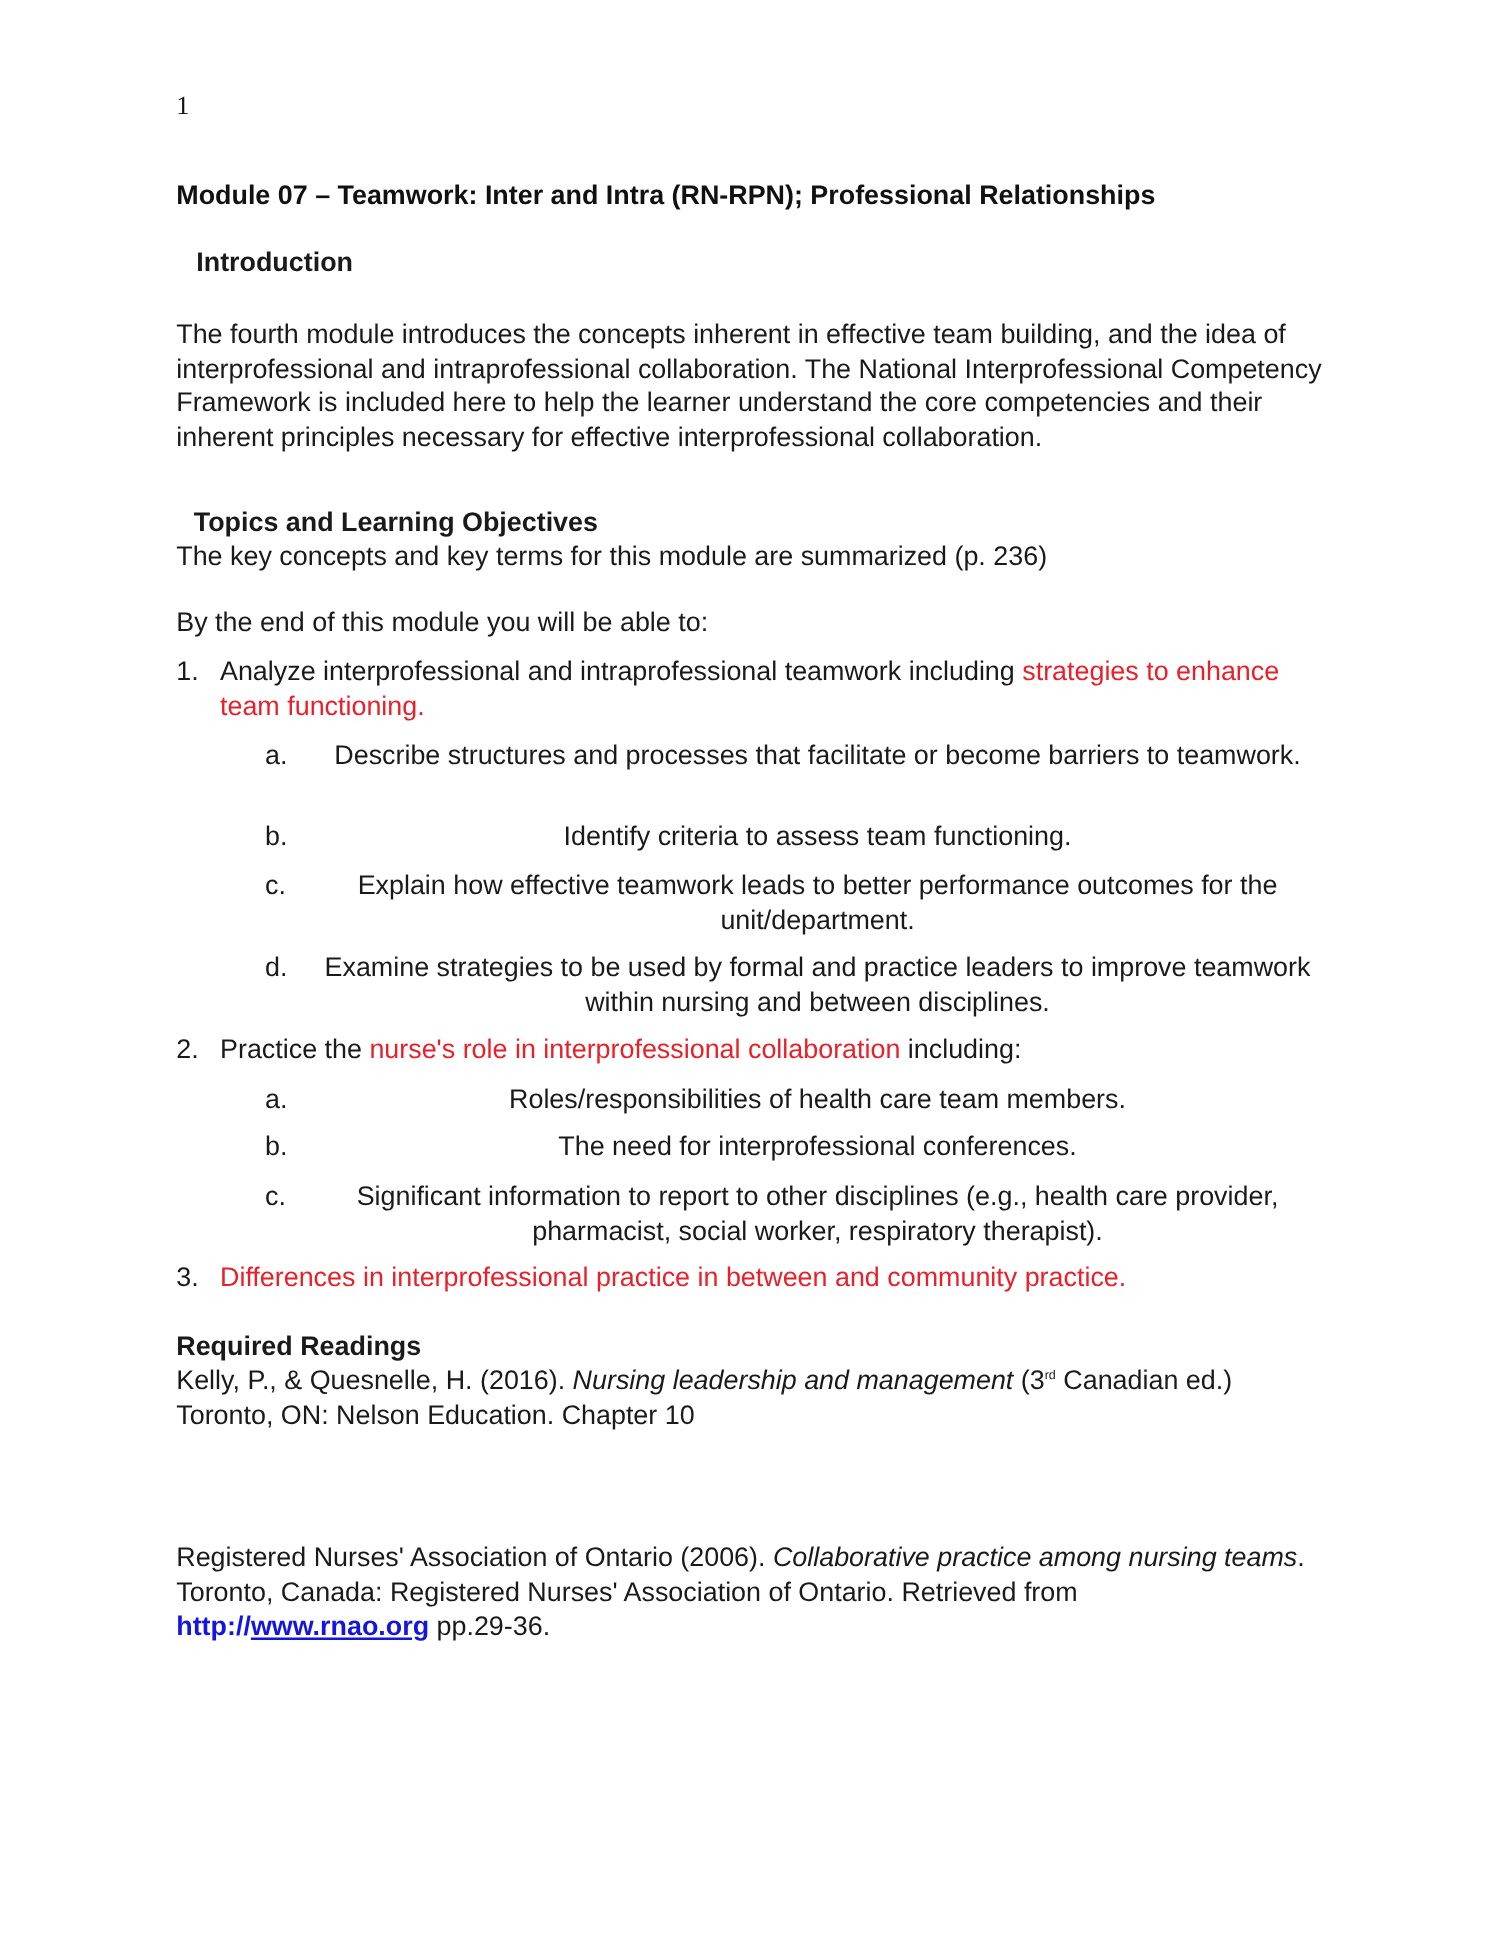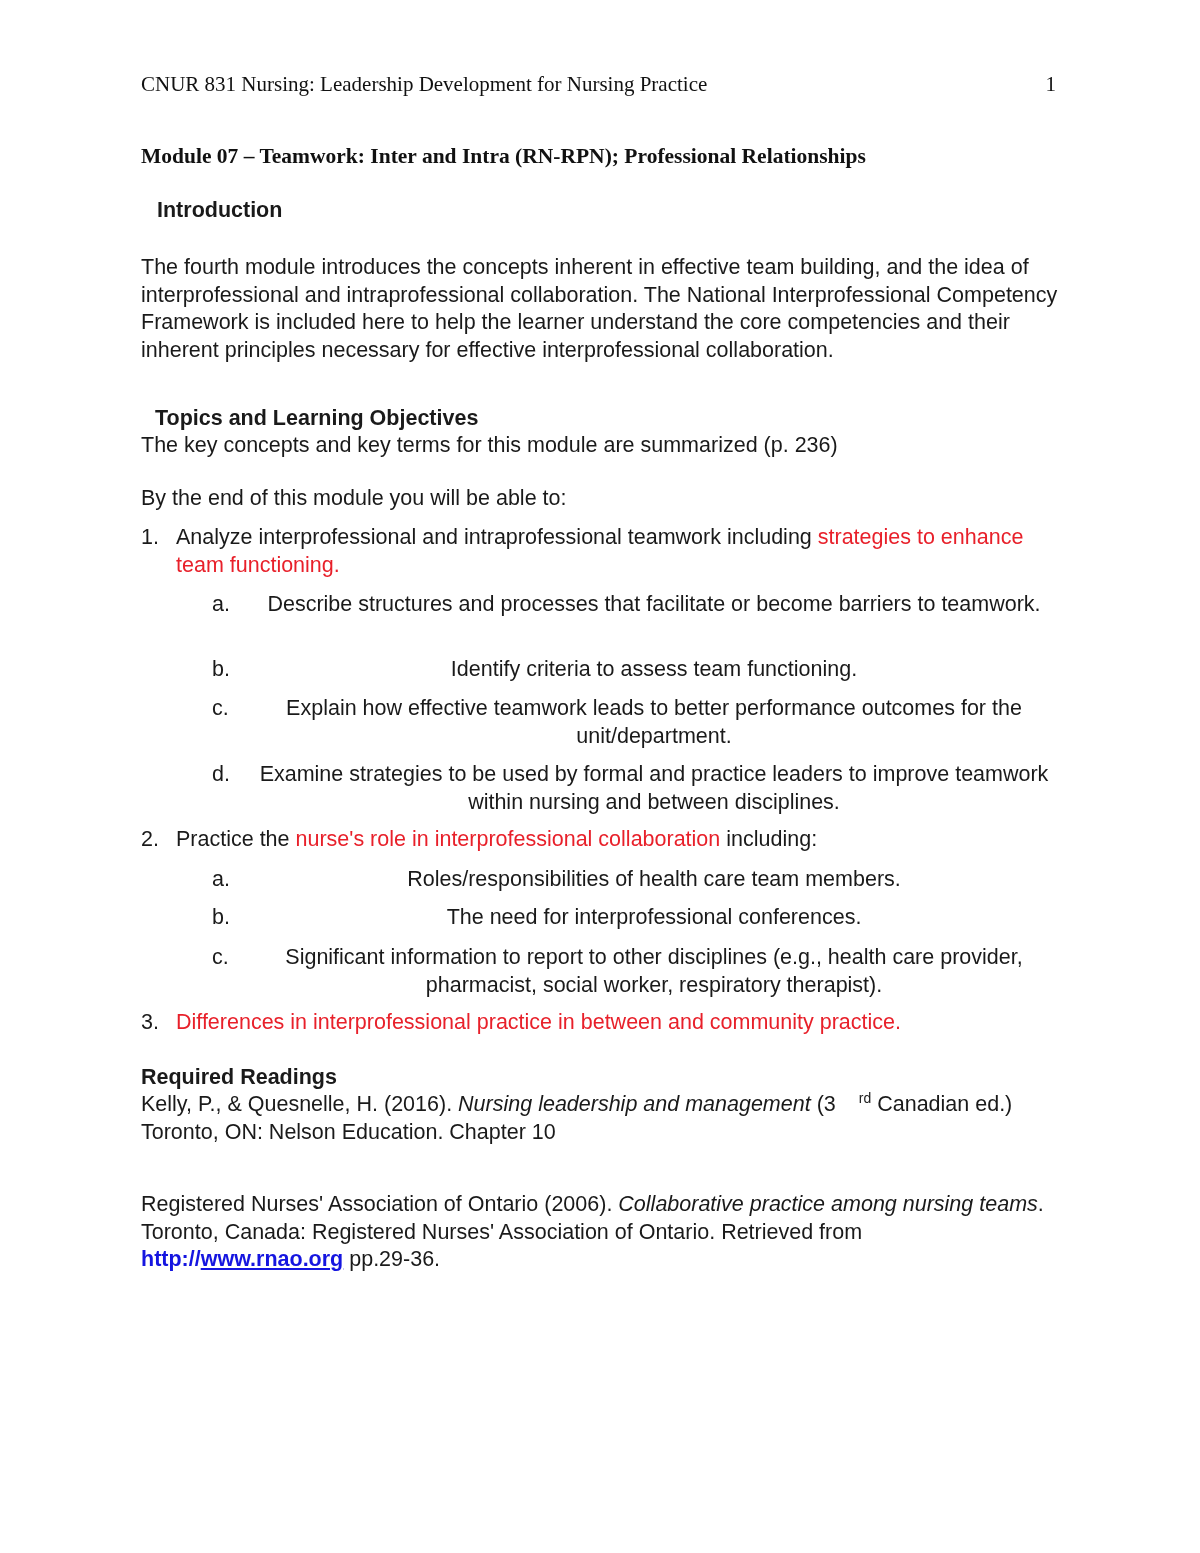--- a/index.html
+++ b/index.html
@@ -37,53 +37,51 @@
     font-size: 21.5px;
     line-height: 27.5px;
   }
   .module-title {
     position: absolute;
     top: 143px;
     left: 0;
     font-weight: bold;
     color: #111;
     white-space: nowrap;
-    font-family: Liberation Serif, serif;
   }
   .h-intro { position: absolute; top: 197px; left: 16px; font-weight: bold; }
   .intro-para { position: absolute; top: 254px; left: 0; width: 920px; }
   .h-topics { position: absolute; top: 405px; left: 0; font-weight: bold; margin-left: 14px; }
   .topics-sub { position: absolute; top: 432px; left: 0; }
   .by-end { position: absolute; top: 485px; left: 0; }
 
   .item { position: absolute; left: 0; width: 920px; }
   .num { position: absolute; left: 0; top: 0; }
   .item-text { position: absolute; left: 35px; width: 885px; }
   .sub { position: absolute; left: 71px; width: 849px; }
   .sub-letter { position: absolute; left: 0; top: 0; }
   .sub-text { position: absolute; left: 35px; width: 814px; text-align: center; }
 
   .red { color: #e8202a; }
   .h-readings { position: absolute; top: 1064px; left: 0; font-weight: bold; }
   .ref1 { position: absolute; top: 1091px; left: 0; width: 920px; }
-  .ref2 { position: absolute; top: 1191px; left: 0; width: 920px; }
-  sup { font-size: 14px; line-height: 0; vertical-align: 8px; margin-left: 23px; }
+  .ref2 { position: absolute; top: 1233px; left: 0; width: 920px; }
+  sup { font-size: 10px; line-height: 0; vertical-align: 8px; }
   .link {
     color: #1515e0;
     font-weight: bold;
   }
   .link-u { text-decoration: underline; }
 </style>
 </head>
 <body>
 
 <div class="page">
 
   <div class="running-head">
-    <span>CNUR 831 Nursing: Leadership Development for Nursing Practice</span>
     <span>1</span>
   </div>
 
   <div class="sans module-title">Module 07 – Teamwork: Inter and Intra (RN-RPN); Professional Relationships</div>
 
   <div class="sans h-intro">Introduction</div>
   <div class="sans intro-para">The fourth module introduces the concepts inherent in effective team building, and the idea of interprofessional and intraprofessional collaboration. The National Interprofessional Competency Framework is included here to help the learner understand the core competencies and their inherent principles necessary for effective interprofessional collaboration.</div>
 
   <div class="sans h-topics">Topics and Learning Objectives</div>
   <div class="sans topics-sub">The key concepts and key terms for this module are summarized (p. 236)</div>

